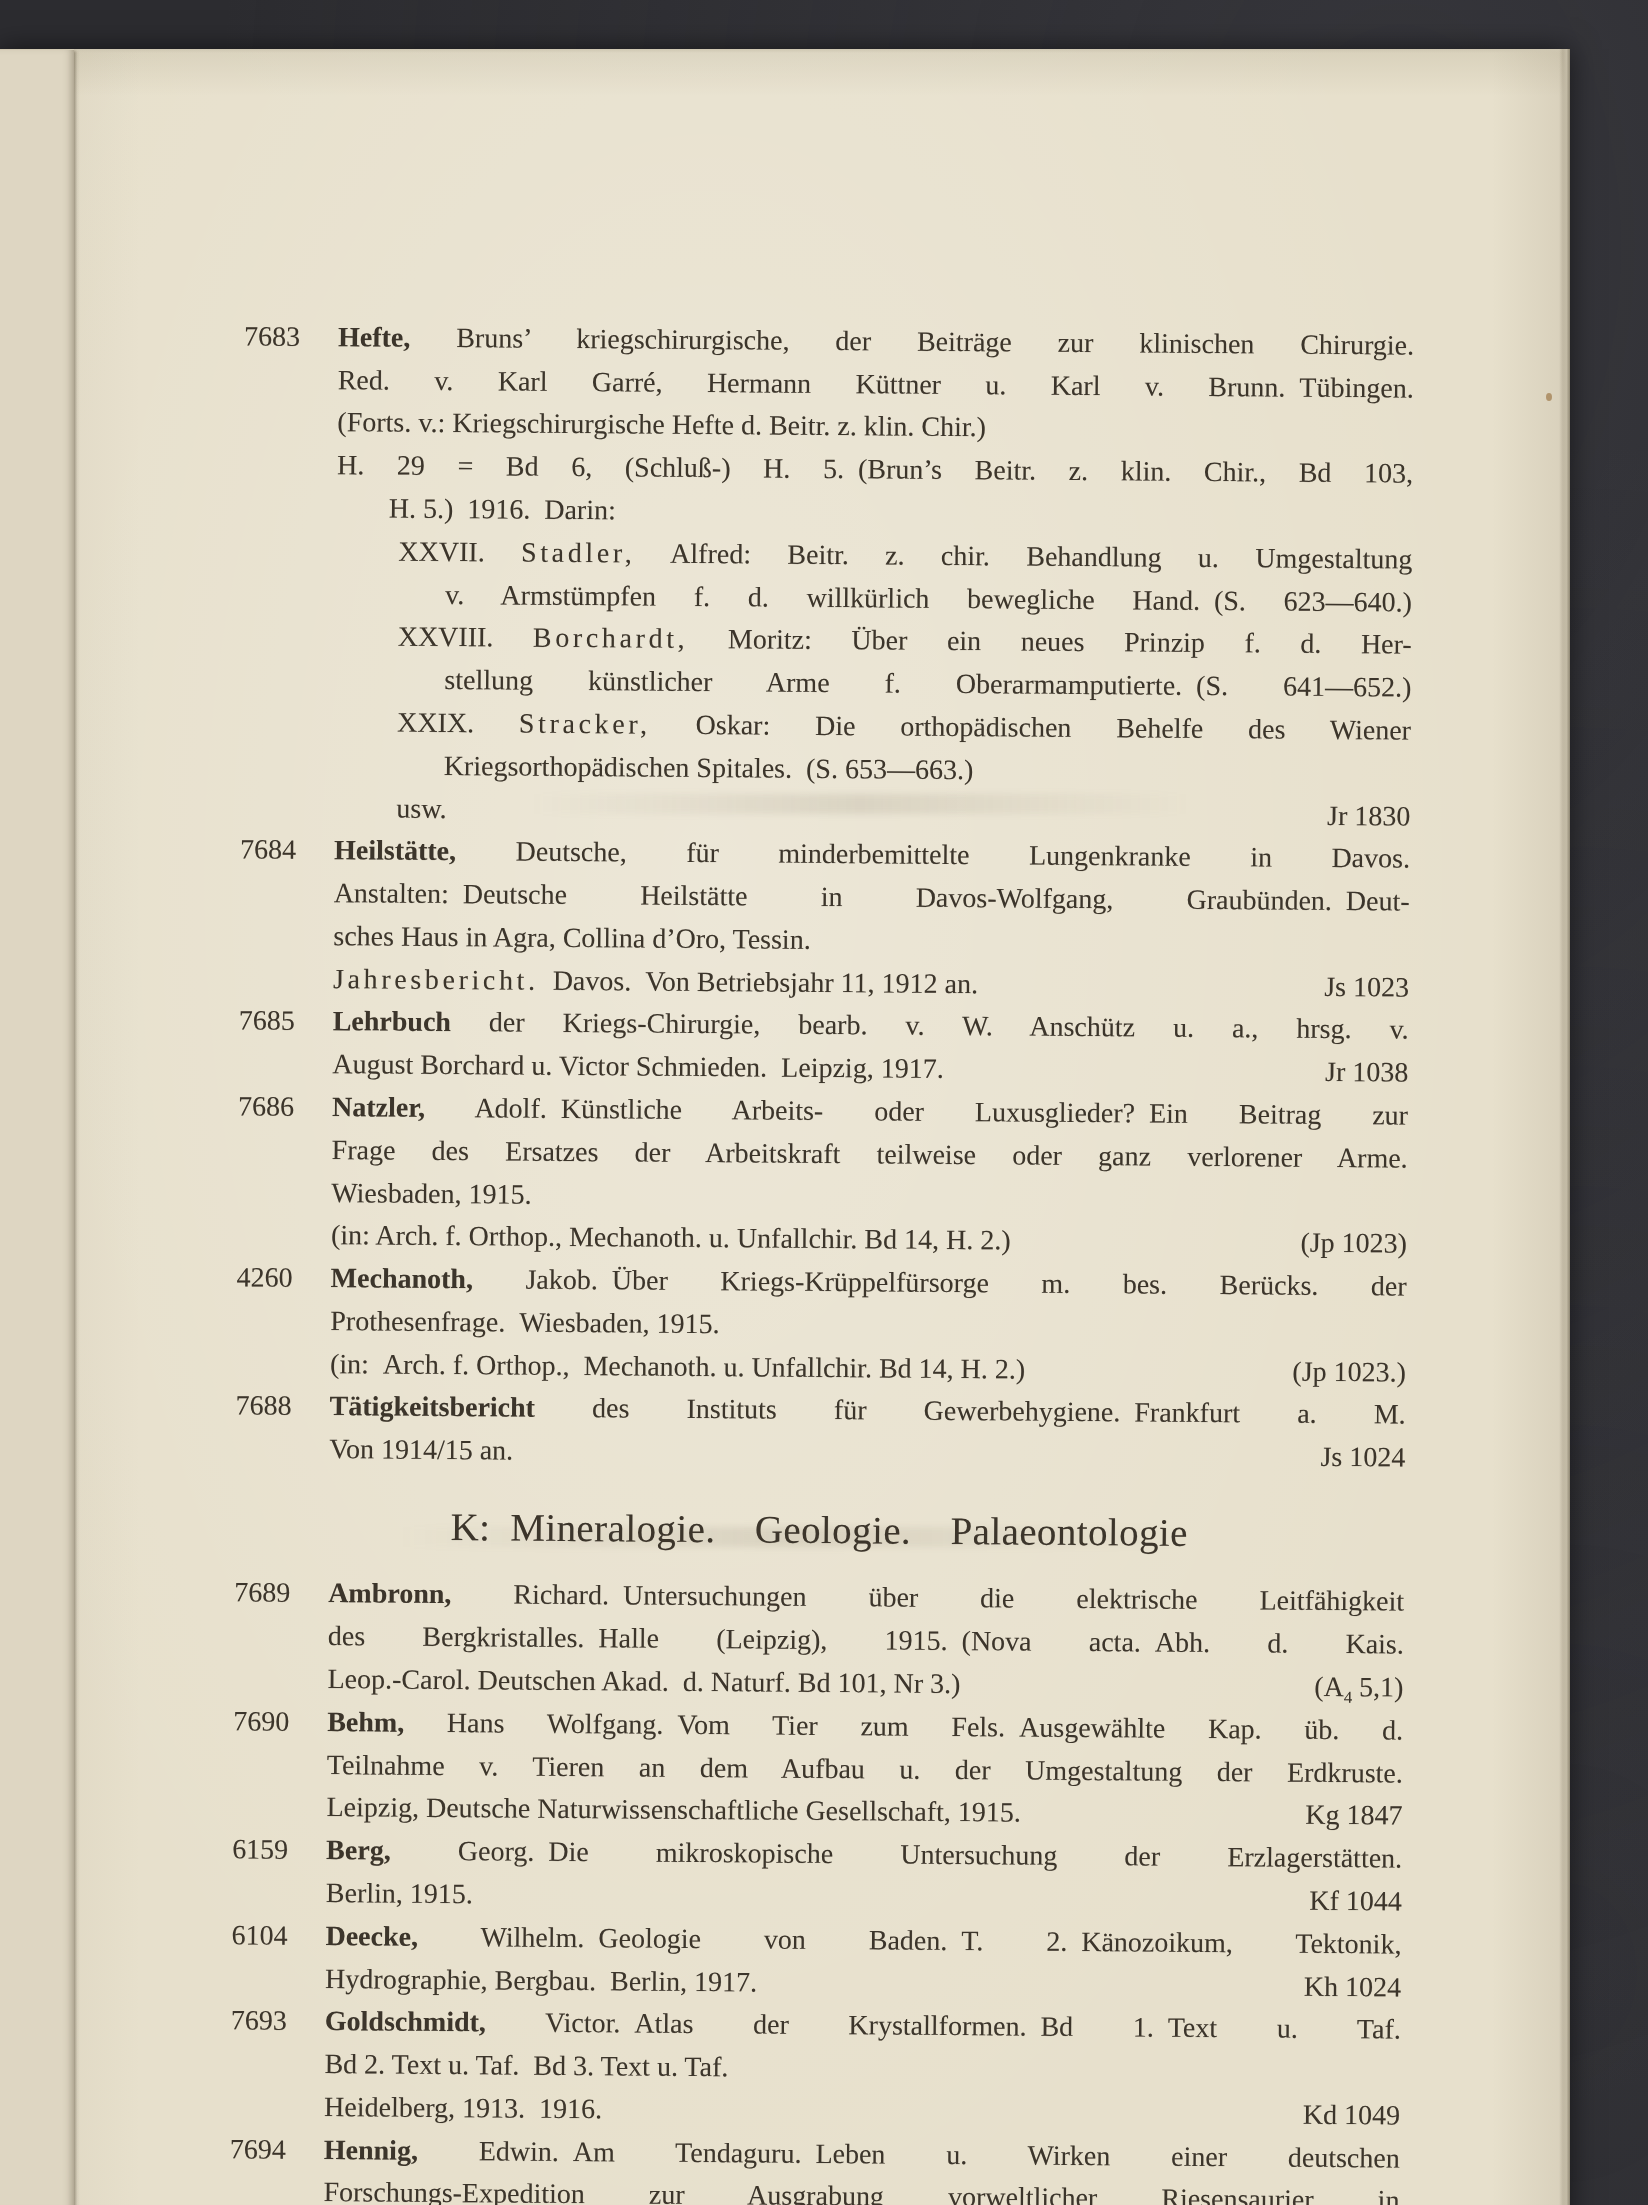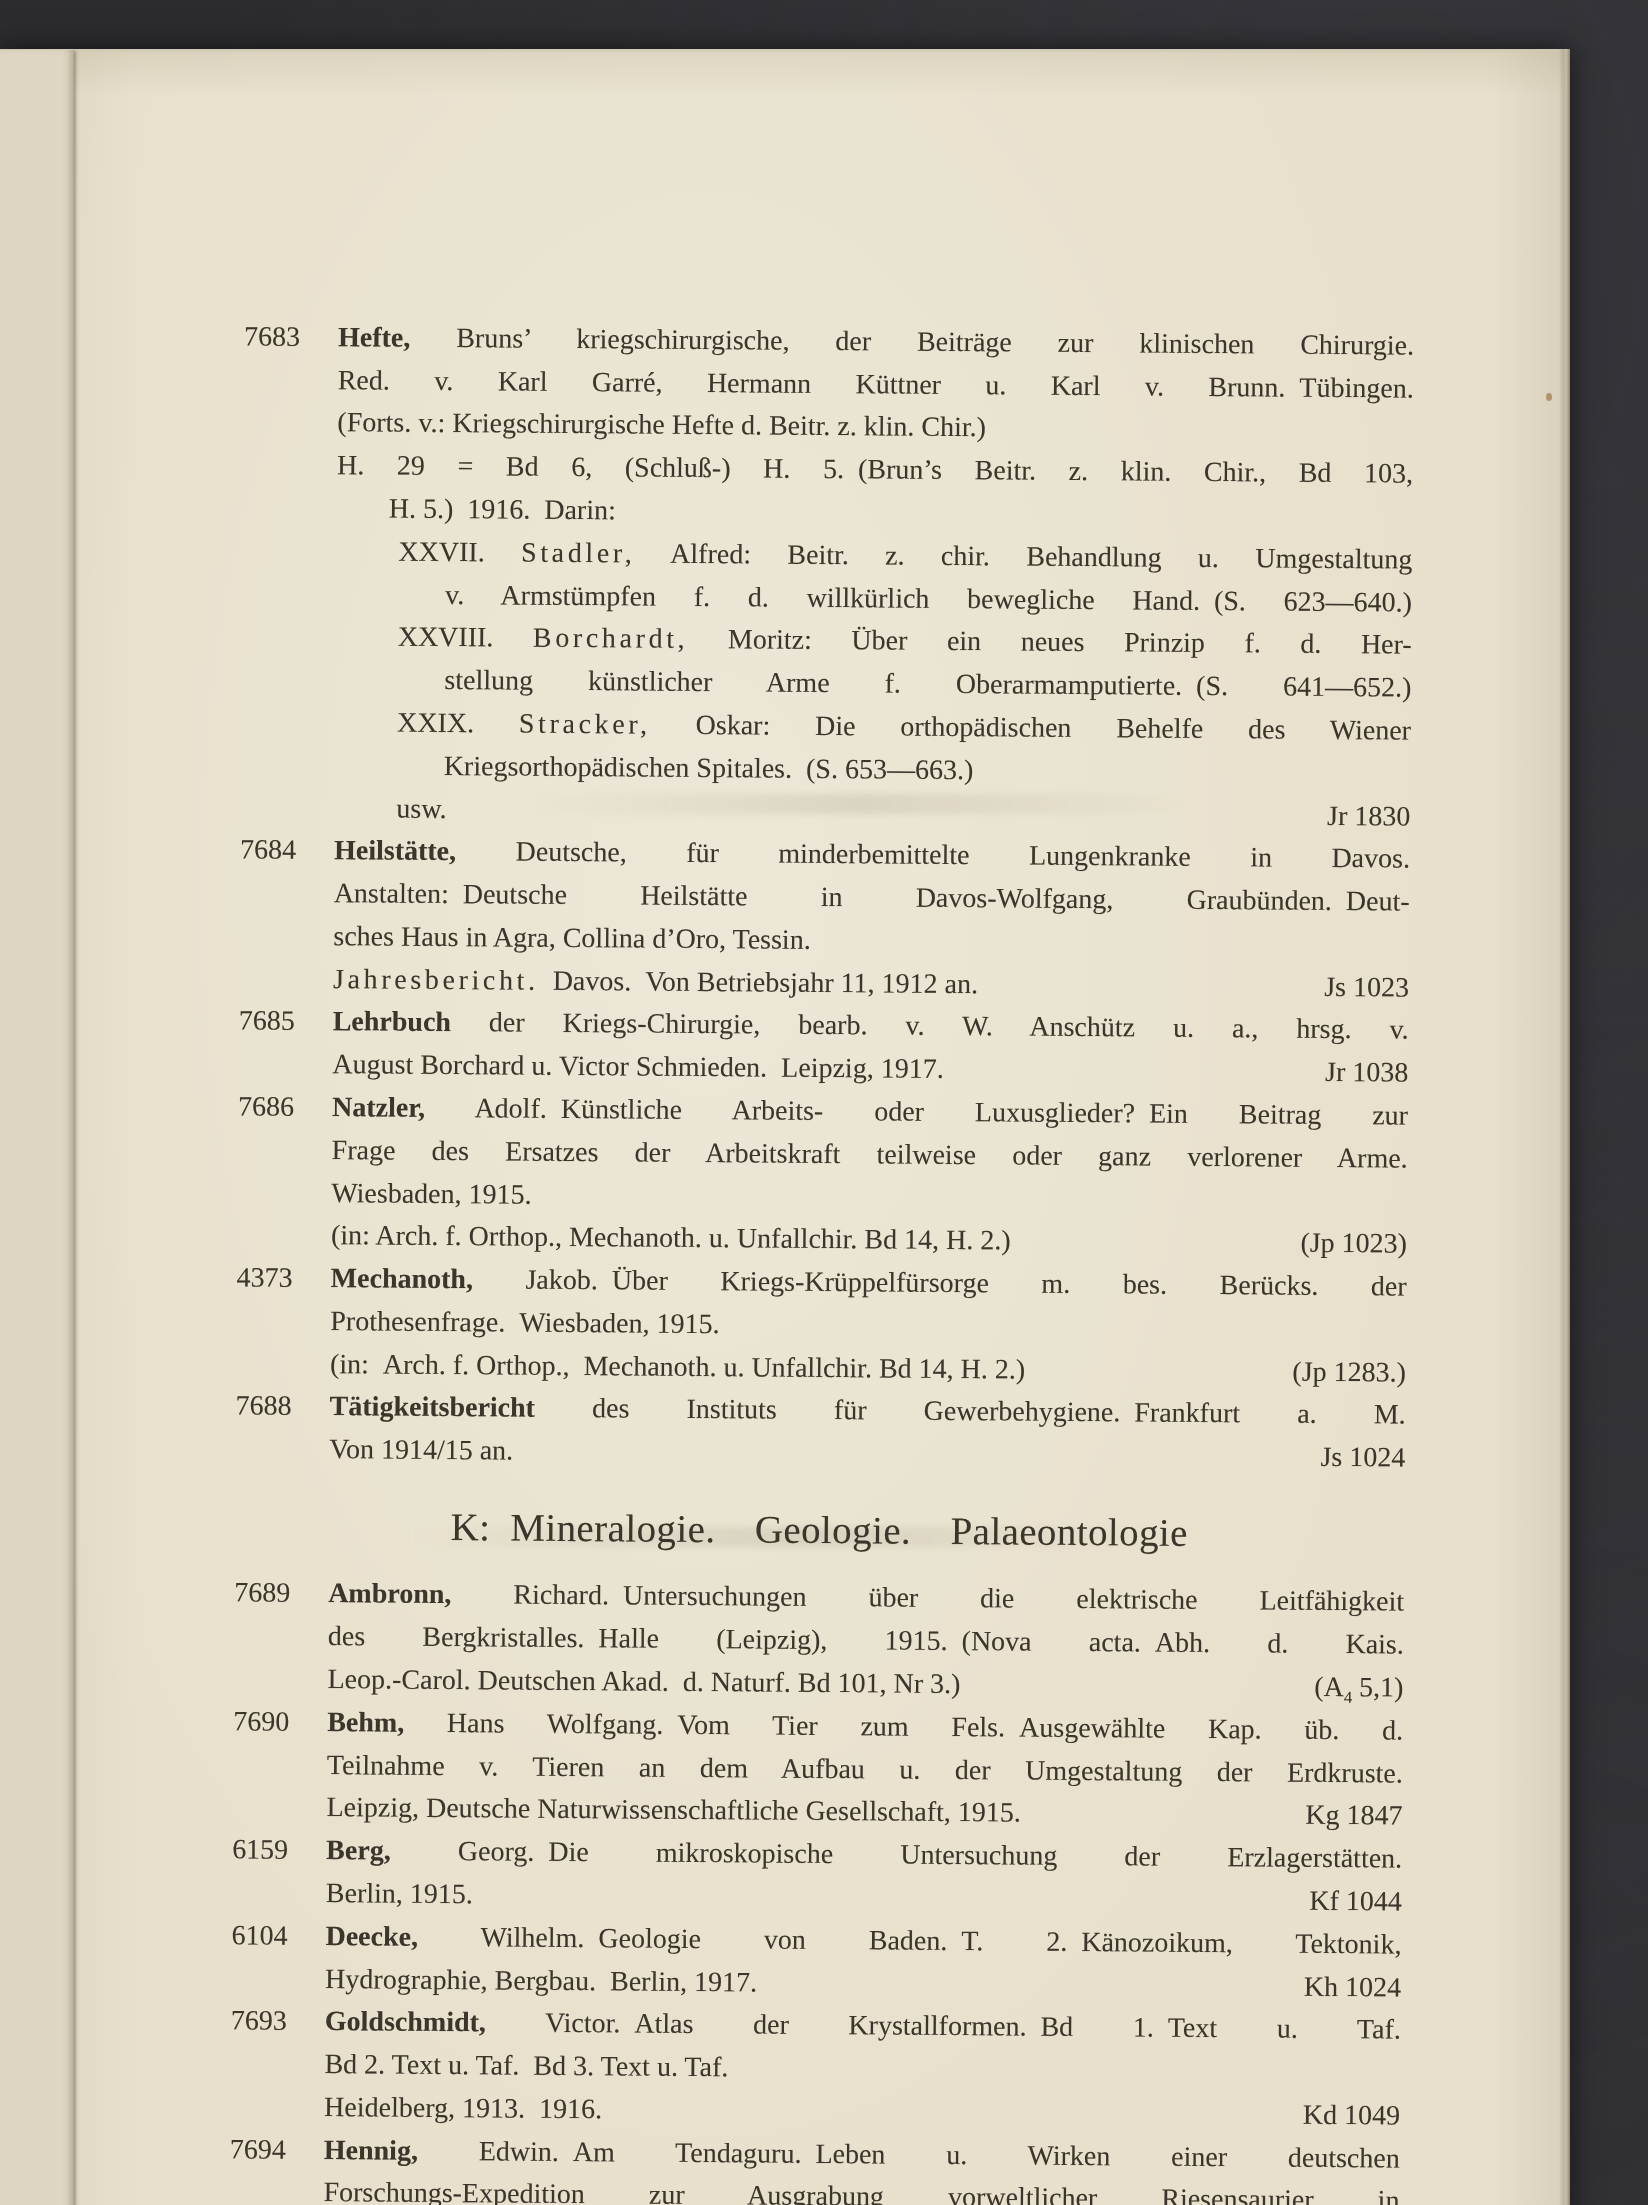--- a/index.html
+++ b/index.html
@@ -115,25 +115,25 @@
         <span class="txt"><span>August Borchard u. Victor Schmieden. Leipzig, 1917.</span></span>
         <span class="mark"><span>Jr 1038</span></span>
       </div>
       <div class="line ind0 fill" style="top: 1040px;"><span class="num">7686</span><span class="txt"><span class="b">Natzler,</span><span> Adolf. Künstliche Arbeits- oder Luxusglieder? Ein Beitrag zur</span></span></div>
       <div class="line ind1 fill" style="top: 1083px;"><span class="txt"><span>Frage des Ersatzes der Arbeitskraft teilweise oder ganz verlorener Arme.</span></span></div>
       <div class="line ind1" style="top: 1126px;"><span class="txt"><span>Wiesbaden, 1915.</span></span></div>
       <div class="line ind1 has-mark" style="top: 1168px;">
         <span class="txt"><span>(in: Arch. f. Orthop., Mechanoth. u. Unfallchir. Bd 14, H. 2.)</span></span>
         <span class="mark"><span>(Jp 1023)</span></span>
       </div>
-      <div class="line ind0 fill" style="top: 1211px;"><span class="num">4373</span><span class="txt"><span class="b">Mechanoth,</span><span> Jakob. Über Kriegs-Krüppelfürsorge m. bes. Berücks. der</span></span></div>
+      <div class="line ind0 fill" style="top: 1211px;"><span class="num">4260</span><span class="txt"><span class="b">Mechanoth,</span><span> Jakob. Über Kriegs-Krüppelfürsorge m. bes. Berücks. der</span></span></div>
       <div class="line ind1" style="top: 1254px;"><span class="txt"><span>Prothesenfrage. Wiesbaden, 1915.</span></span></div>
       <div class="line ind1 has-mark" style="top: 1297px;">
         <span class="txt"><span>(in: Arch. f. Orthop., Mechanoth. u. Unfallchir. Bd 14, H. 2.)</span></span>
-        <span class="mark"><span>(Jp 1283.)</span></span>
+        <span class="mark"><span>(Jp 1023.)</span></span>
       </div>
       <div class="line ind0 fill" style="top: 1339px;"><span class="num">7688</span><span class="txt"><span class="b">Tätigkeitsbericht</span><span> des Instituts für Gewerbehygiene. Frankfurt a. M.</span></span></div>
       <div class="line ind1 has-mark" style="top: 1382px;">
         <span class="txt"><span>Von 1914/15 an.</span></span>
         <span class="mark"><span>Js 1024</span></span>
       </div>
       <div class="heading" style="top: 1452px;">K: Mineralogie. Geologie. Palaeontologie</div>
       <div class="line ind0 fill" style="top: 1526px;"><span class="num">7689</span><span class="txt"><span class="b">Ambronn,</span><span> Richard. Untersuchungen über die elektrische Leitfähigkeit</span></span></div>
       <div class="line ind1 fill" style="top: 1569px;"><span class="txt"><span>des Bergkristalles. Halle (Leipzig), 1915. (Nova acta. Abh. d. Kais.</span></span></div>
       <div class="line ind1 has-mark" style="top: 1612px;">

